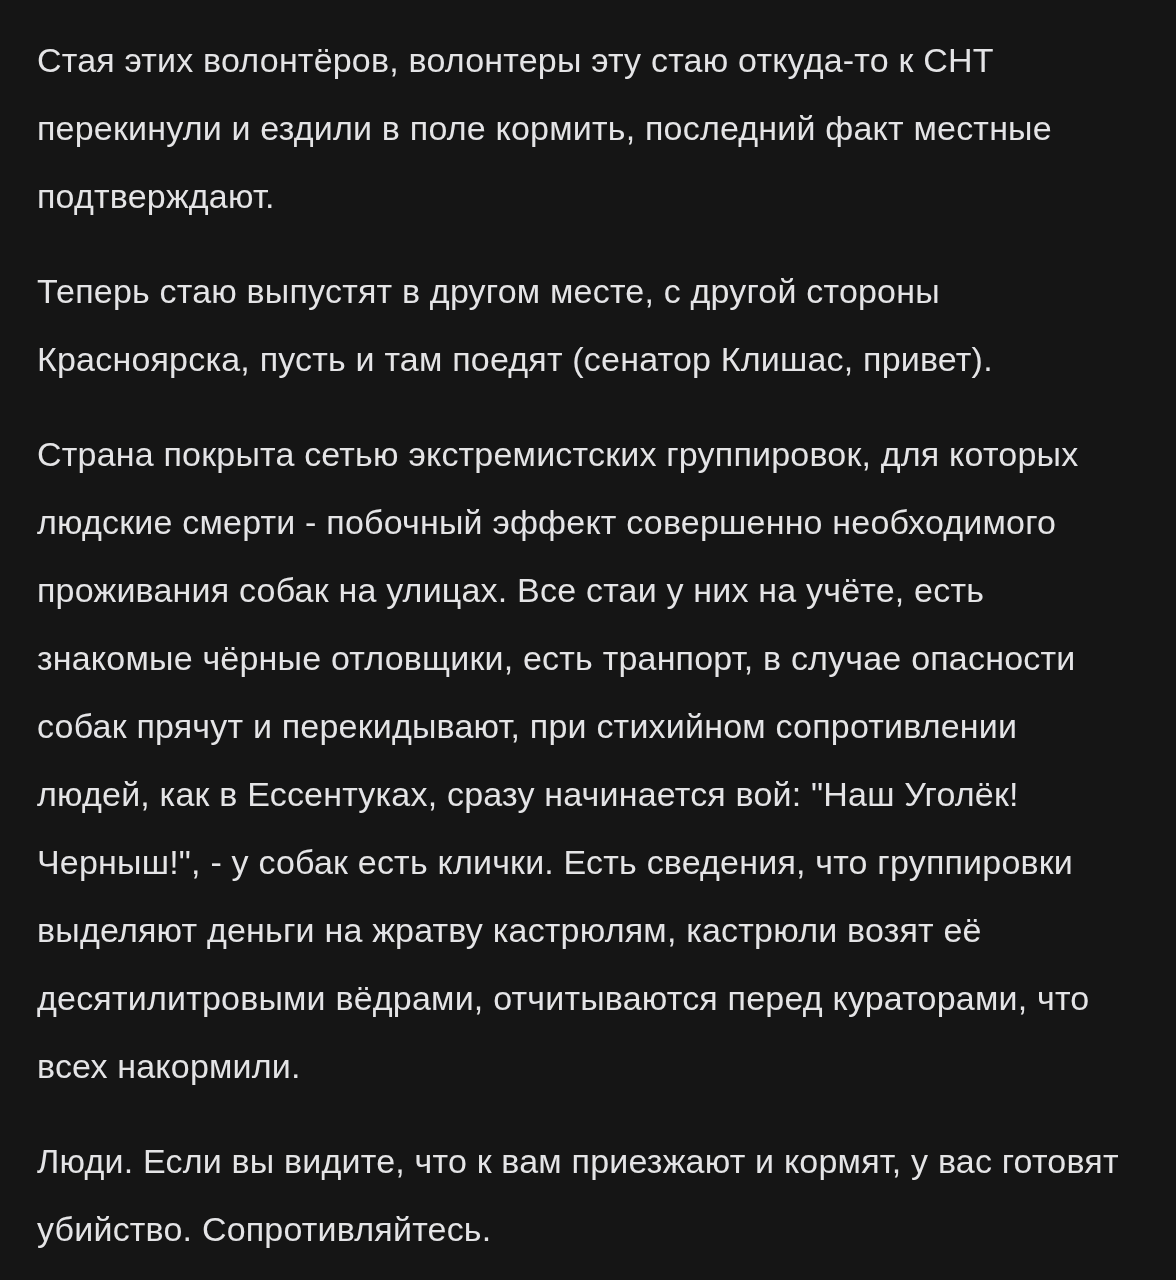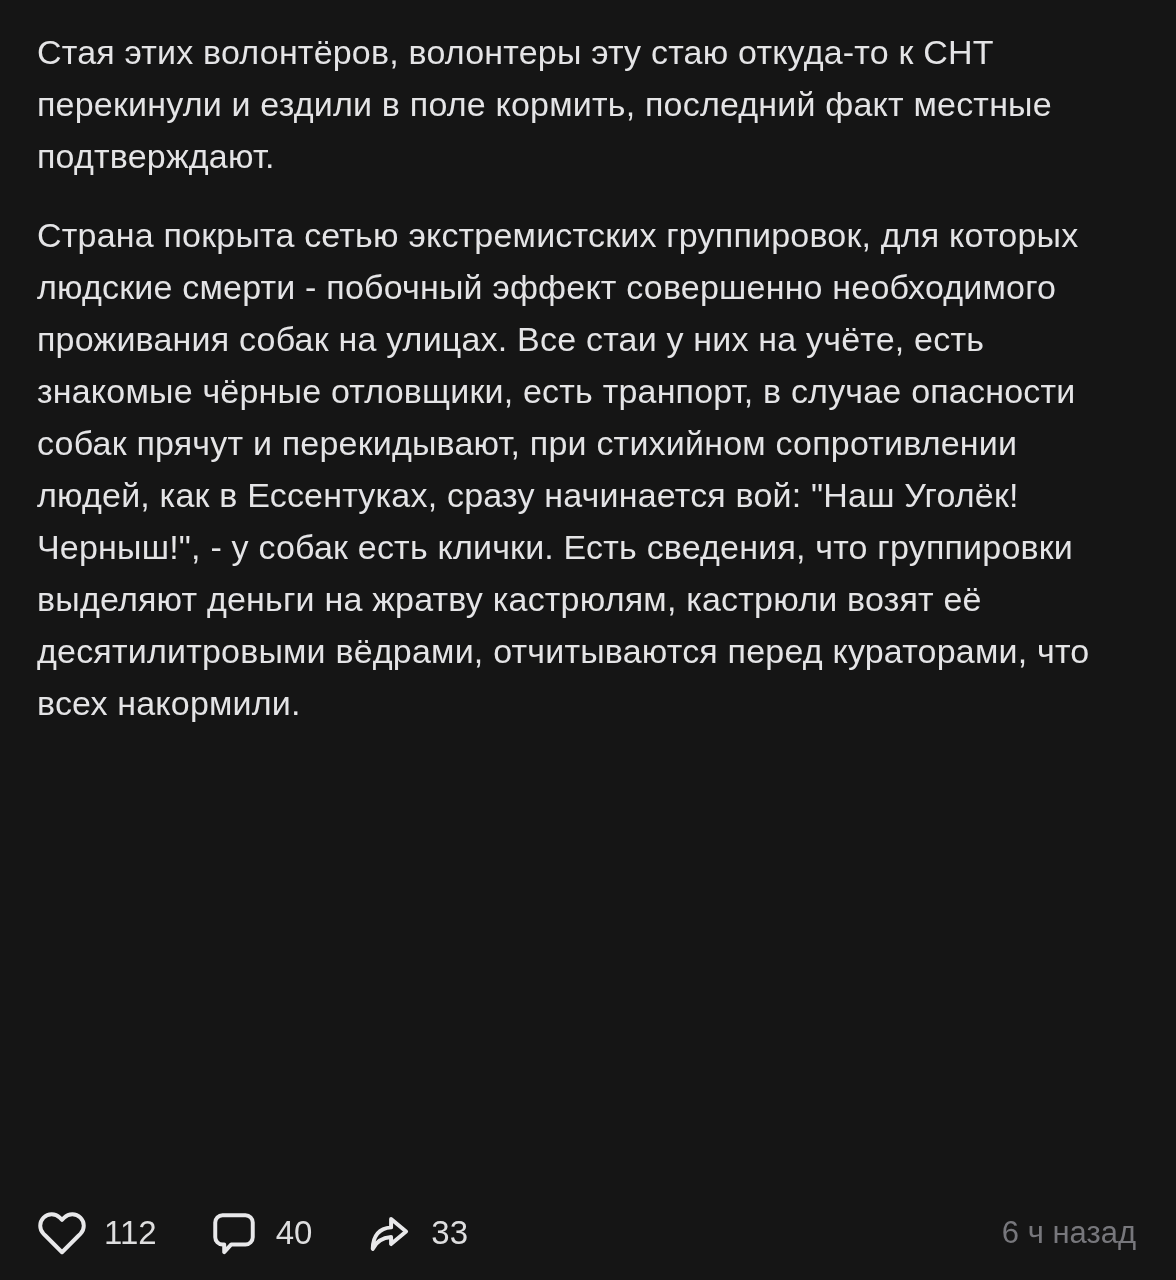--- a/index.html
+++ b/index.html
@@ -15,21 +15,21 @@
   }
   .post {
     width: 1176px;
     height: 1280px;
     padding: 26px 40px 0 37px;
     display: flex;
     flex-direction: column;
   }
   .post-body p {
     font-size: 34px;
-    line-height: 52px;
+    line-height: 68px;
     font-weight: 400;
     color: #e4e4e6;
     letter-spacing: 0.2px;
     margin-bottom: 27px;
   }
   .action-bar {
     margin-top: auto;
     margin-bottom: 22px;
     display: flex;
     align-items: center;
@@ -61,21 +61,23 @@
     color: #77777c;
   }
 </style>
 </head>
 <body>
 
 <main class="post">
 
   <section class="post-body">
     <p>Стая этих волонтёров, волонтеры эту стаю откуда-то к СНТ перекинули и ездили в поле кормить, последний факт местные подтверждают.</p>
+    <p>Теперь стаю выпустят в другом месте, с другой стороны Красноярска, пусть и там поедят (сенатор Клишас, привет).</p>
     <p>Страна покрыта сетью экстремистских группировок, для которых людские смерти - побочный эффект совершенно необходимого проживания собак на улицах. Все стаи у них на учёте, есть знакомые чёрные отловщики, есть транпорт, в случае опасности собак прячут и перекидывают, при стихийном сопротивлении людей, как в Ессентуках, сразу начинается вой: "Наш Уголёк! Черныш!", - у собак есть клички. Есть сведения, что группировки выделяют деньги на жратву кастрюлям, кастрюли возят её десятилитровыми вёдрами, отчитываются перед кураторами, что всех накормили.</p>
+    <p>Люди. Если вы видите, что к вам приезжают и кормят, у вас готовят убийство. Сопротивляйтесь.</p>
   </section>
 
   <footer class="action-bar">
 
     <div class="action-group">
       <span>
         <svg viewBox="0 0 24 24">
           <path d="M20.84 4.61a5.5 5.5 0 0 0-7.78 0L12 5.67l-1.06-1.06a5.5 5.5 0 0 0-7.78 7.78l1.06 1.06L12 21.23l7.78-7.78 1.06-1.06a5.5 5.5 0 0 0 0-7.78z"></path>
         </svg>
       </span>

